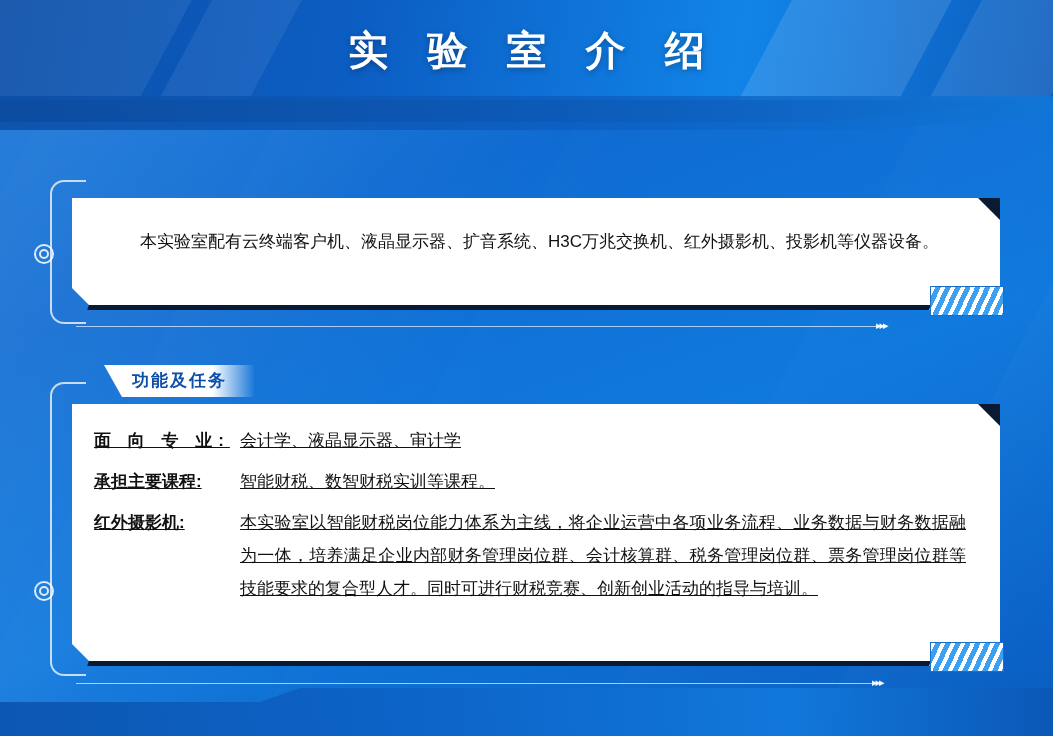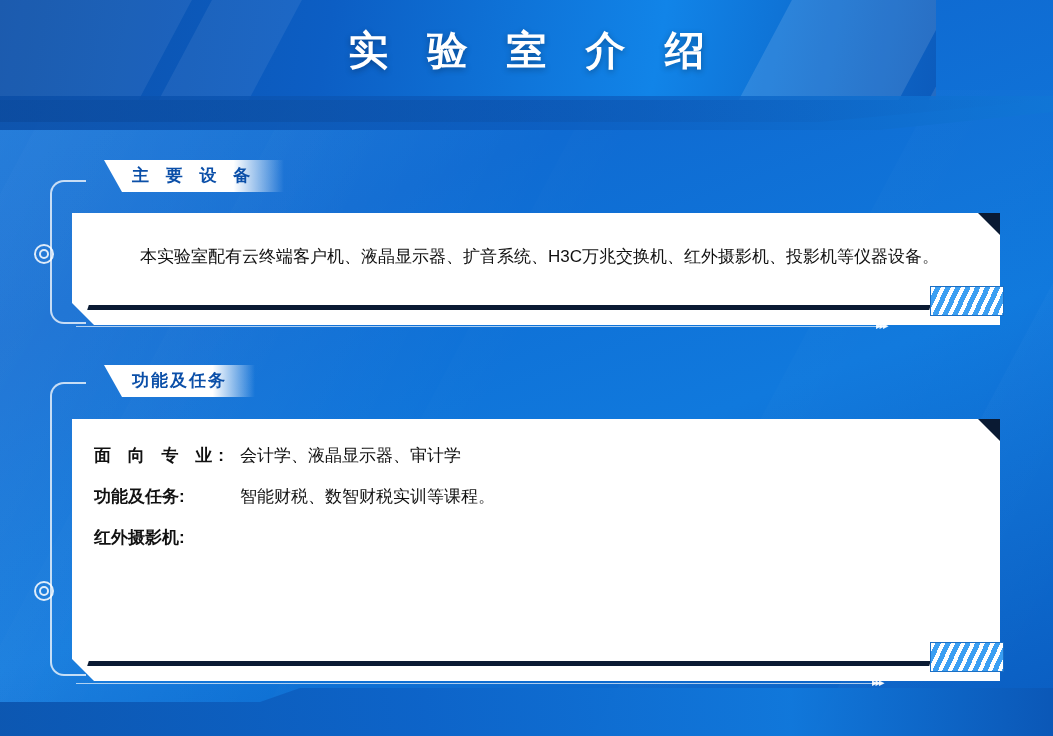--- a/index.html
+++ b/index.html
@@ -29,21 +29,21 @@
     position: absolute;
     background: linear-gradient(90deg, rgba(255,255,255,0.16), rgba(255,255,255,0.02));
     transform: skewX(-28deg);
     pointer-events: none;
   }
 
   
   .header {
     position: absolute;
     left: 0; top: 0;
-    width: 936px;
+    width: 1053px;
     height: 100px;
     background: linear-gradient(100deg, #0b4fa8 0%, #0c5ec4 35%, #1184e8 70%, #0c5bbc 100%);
     overflow: hidden;
   }
   .header .hstreak {
     position: absolute;
     top: -20px;
     height: 160px;
     transform: skewX(-28deg);
     background: rgba(255,255,255,0.07);
@@ -107,21 +107,20 @@
     line-height: 32px;
     padding: 0 28px 0 22px;
     clip-path: polygon(0 0, 100% 0, 100% 100%, 18px 100%);
     white-space: nowrap;
   }
 
   .card {
     position: absolute;
     background: #ffffff;
     box-shadow: 0 6px 18px rgba(0, 30, 80, 0.25);
-    margin-top: 15px;
   }
   .card-inner {
     position: absolute;
     left: 0; top: 0; right: 0; bottom: 0;
     padding: 26px 34px 20px 34px;
     box-sizing: border-box;
     color: #111;
   }
 
   
@@ -239,21 +238,20 @@
     <div class="header-title">实 验 室 介 绍</div>
   </div>
   <div class="header-band"></div>
   <div class="header-band2"></div>
 
   <div class="section" style="left:0; top:0; width:1053px; height:736px;">
 
     <div class="bracket" style="left:50px; top:180px; height:140px;"></div>
     <div class="ring" style="left:34px; top:244px;"></div>
 
-    <div class="tag" style="left:104px; top:160px;">主 要 设 备</div>
 
     <div class="card" style="left:72px; top:198px; width:928px; height:112px;
                 clip-path: polygon(0 0, 100% 0, 100% 100%, 22px 100%, 0 calc(100% - 22px));">
       <div class="card-inner">
         <p class="para">本实验室配有云终端客户机、液晶显示器、扩音系统、H3C万兆交换机、红外摄影机、投影机等仪器设备。</p>
       </div>
       <div class="notch-tr"></div>
     </div>
 
     <div class="dark-edge" style="left:88px; top:305px; width:842px; transform: skewX(-18deg);"></div>
@@ -265,35 +263,36 @@
 
   <div class="section" style="left:0; top:0; width:895px; height:736px;">
 
     <div class="bracket" style="left:50px; top:382px; height:290px;"></div>
     <div class="ring" style="left:34px; top:581px;"></div>
 
     <div class="tag" style="left:104px; top:365px; letter-spacing:2px;">功能及任务</div>
 
     <div class="card" style="left:72px; top:404px; width:928px; height:262px;
                 clip-path: polygon(0 0, 100% 0, 100% 100%, 22px 100%, 0 calc(100% - 22px));">
-      <div class="card-inner" style="padding:20px 34px 30px 22px;">
+      <div class="card-inner" style="padding:20px 34px 30px 22px;text-decoration:underline;">
         <div class="rows">
 
           <div class="row">
             <div class="row-label spaced">面 向 专 业:</div>
             <div class="row-value">会计学、液晶显示器、审计学</div>
           </div>
 
           <div class="row">
-            <div class="row-label">功能及任务:</div>
+            <div class="row-label">承担主要课程:</div>
             <div class="row-value">智能财税、数智财税实训等课程。</div>
           </div>
 
           <div class="row">
             <div class="row-label">红外摄影机:</div>
+            <div class="row-value justify">本实验室以智能财税岗位能力体系为主线，将企业运营中各项业务流程、业务数据与财务数据融为一体，培养满足企业内部财务管理岗位群、会计核算群、税务管理岗位群、票务管理岗位群等技能要求的复合型人才。同时可进行财税竞赛、创新创业活动的指导与培训。</div>
           </div>
 
         </div>
       </div>
       <div class="notch-tr"></div>
     </div>
 
     <div class="dark-edge" style="left:88px; top:661px; width:842px; transform: skewX(-18deg);"></div>
     <div class="hatch" style="left:930px; top:642px;"></div>
 

